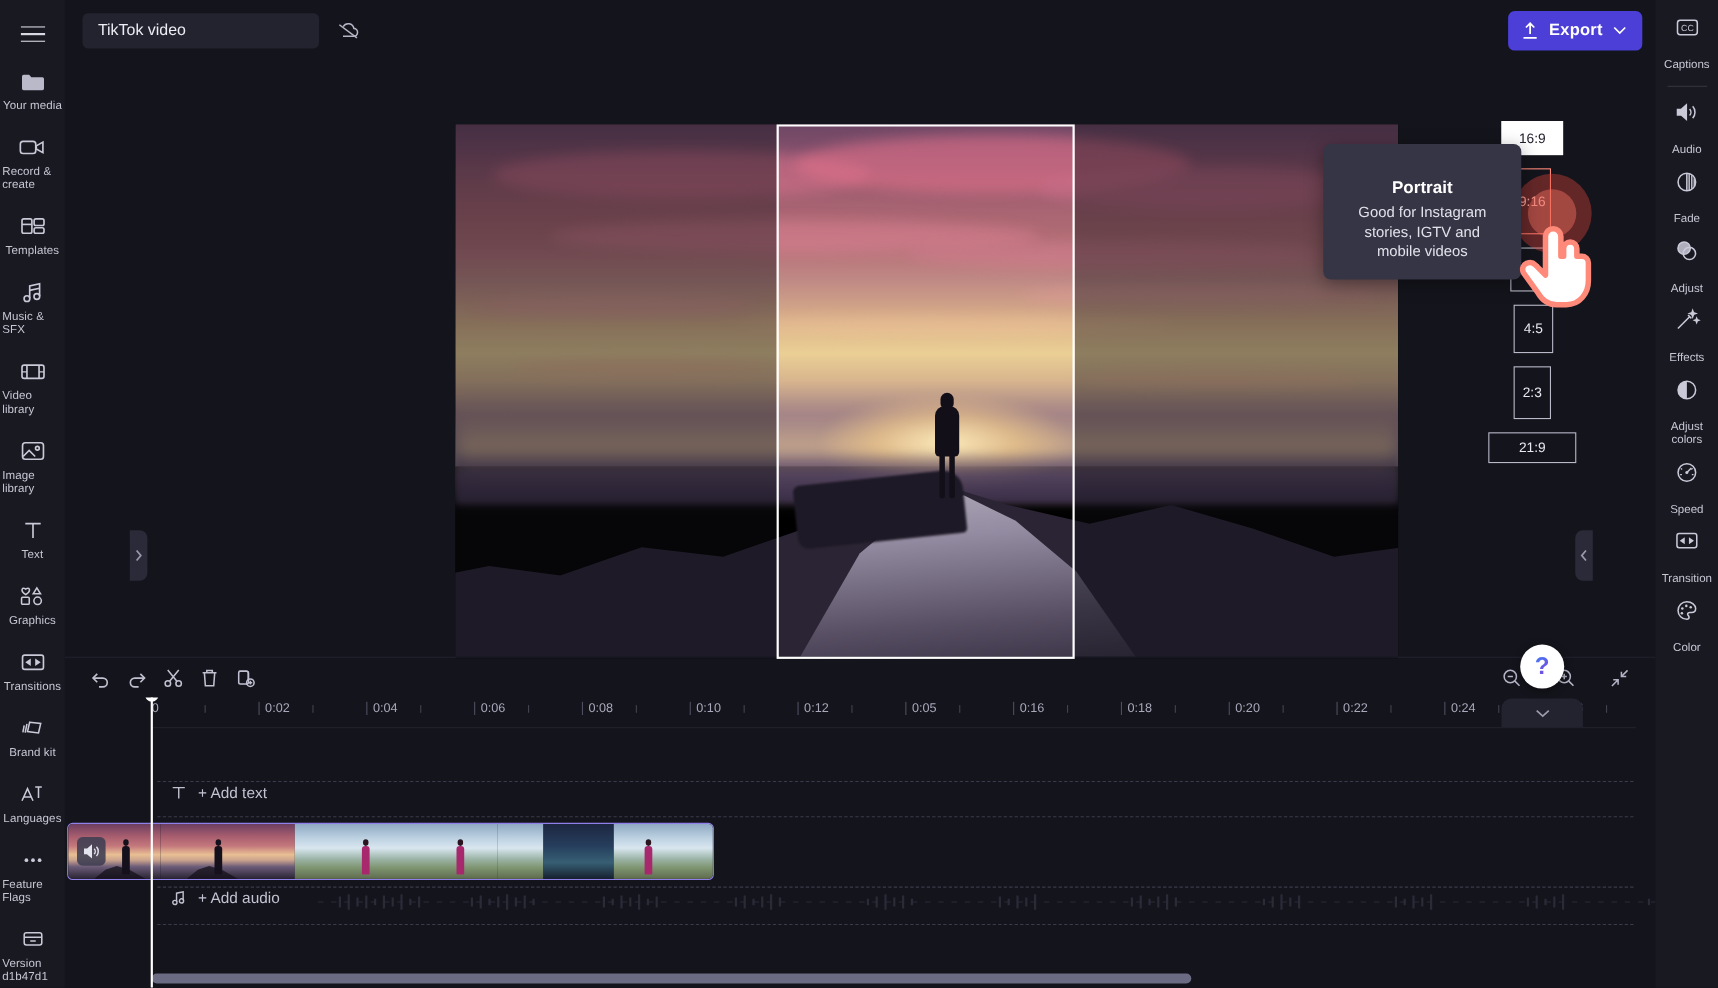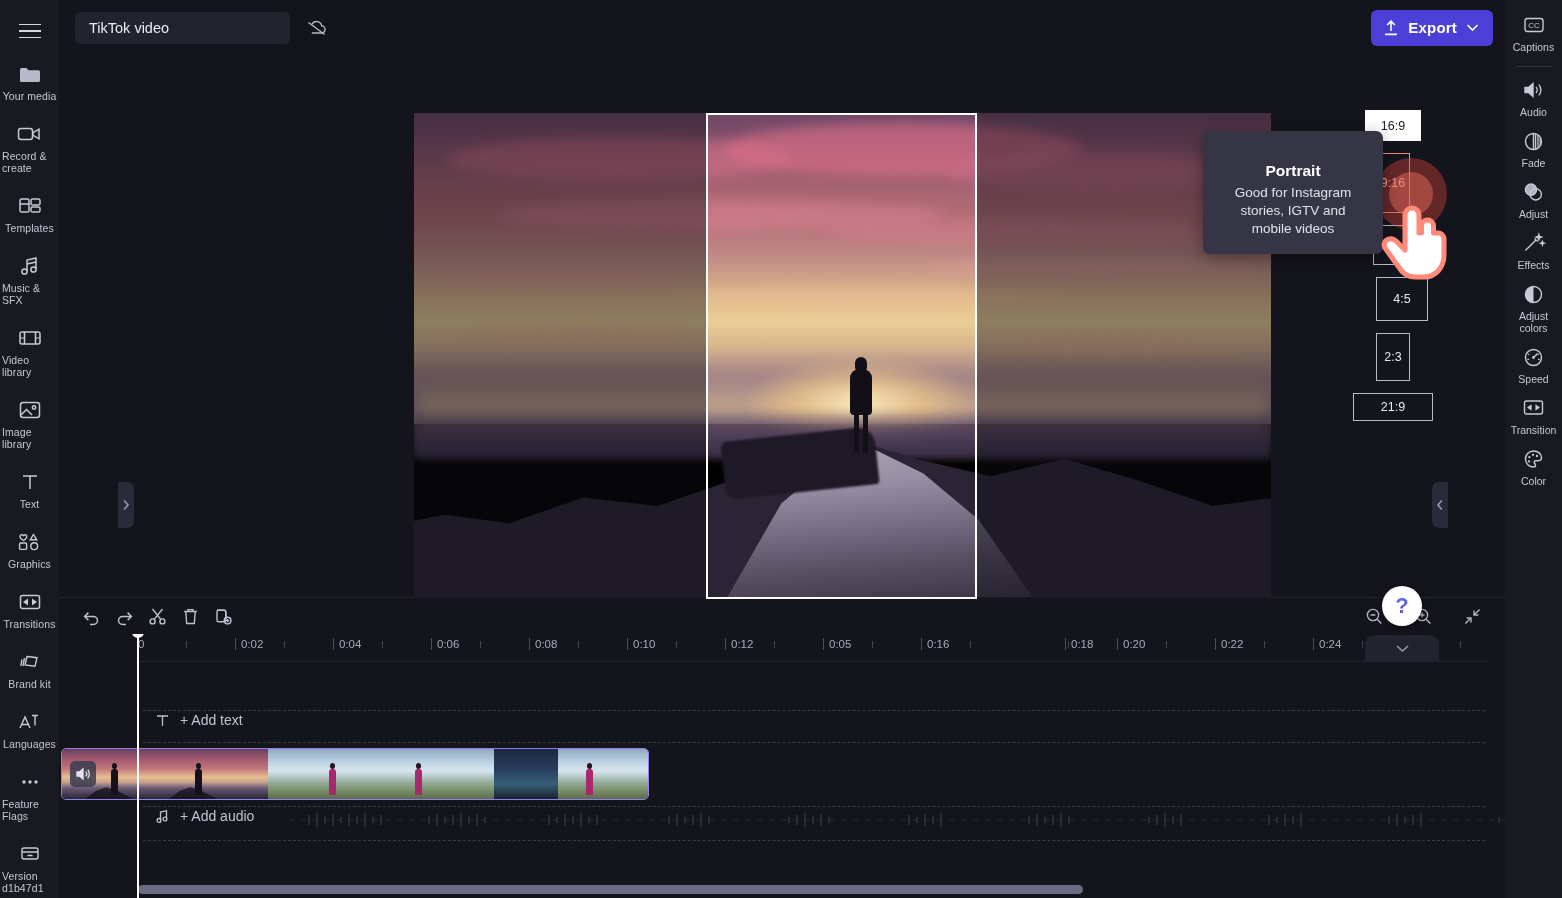--- a/index.html
+++ b/index.html
@@ -146,21 +146,21 @@
   .ratio-item {
     border: 1.3px solid #b9b9c8; color: #e8e8f0; background: transparent;
     display: flex; align-items: center; justify-content: center;
     font-size: 12.5px; margin: 0 auto 12px; cursor: pointer;
     font-family: "Liberation Sans", sans-serif;
   }
   .ratio-item.sel { border-color: #ff8a7a; color: #ffd2ca; position: relative; }
   .r-16x9 { width: 56px; height: 31px; background: #fff; color: #20202c; border-color: #fff; }
   .r-9x16 { width: 34px; height: 60px; }
   .r-1x1  { width: 40px; height: 40px; }
-  .r-4x5  { width: 52px; height: 44px; margin-left: 23px; }
+  .r-4x5  { width: 36px; height: 44px; margin-left: 23px; }
   .r-2x3  { width: 34px; height: 48px; }
   .r-21x9 { width: 80px; height: 28px; }
 
   .click-halo {
     position: absolute; right: 58px; top: 103px; width: 72px; height: 72px;
     border-radius: 50%; background: rgba(232,72,60,.38); z-index: 9; pointer-events: none;
   }
   .click-halo::after {
     content: ""; position: absolute; left: 14px; top: 14px; width: 44px; height: 44px;
     border-radius: 50%; background: rgba(240,110,96,.45);
@@ -285,21 +285,21 @@
   }
   .tl-scroll-track { position: absolute; left: 79px; right: 10px; bottom: 4px; height: 9px; background: transparent; }
 
   
   .right-rail {
     width: 57px; flex: 0 0 57px; background: #191922; height: 898px;
     display: flex; flex-direction: column; align-items: center; position: relative; z-index: 5;
   }
   .rr-item {
     width: 57px; padding: 7px 2px 4px; display: flex; flex-direction: column;
-    align-items: center; gap: 4px; cursor: pointer;
+    align-items: center; gap: 16px; cursor: pointer;
   }
   .rr-item .ri-icon { width: 26px; height: 24px; display: flex; align-items: center; justify-content: center; }
   .rr-item .ri-label { font-size: 10.5px; line-height: 12px; color: #c7c7d4; text-align: center; }
   .rr-divider { width: 36px; height: 1px; background: #33333f; margin: 9px 0 4px; }
 </style>
 </head>
 <body>
 
 <div class="app">
 
@@ -707,21 +707,21 @@
           <div class="tick minor" style="left:735px">
               <div class="bar"></div>
             </div>
           <div class="tick" style="left:784px">
               <div class="bar"></div>
               <div class="lbl">0:16</div>
             </div>
           <div class="tick minor" style="left:833px">
               <div class="bar"></div>
             </div>
-          <div class="tick" style="left:928px">
+          <div class="tick" style="left:882px">
               <div class="bar"></div>
               <div class="lbl">0:18</div>
             </div>
           <div class="tick minor" style="left:931px">
               <div class="bar"></div>
             </div>
           <div class="tick" style="left:980px">
               <div class="bar"></div>
               <div class="lbl">0:20</div>
             </div>

